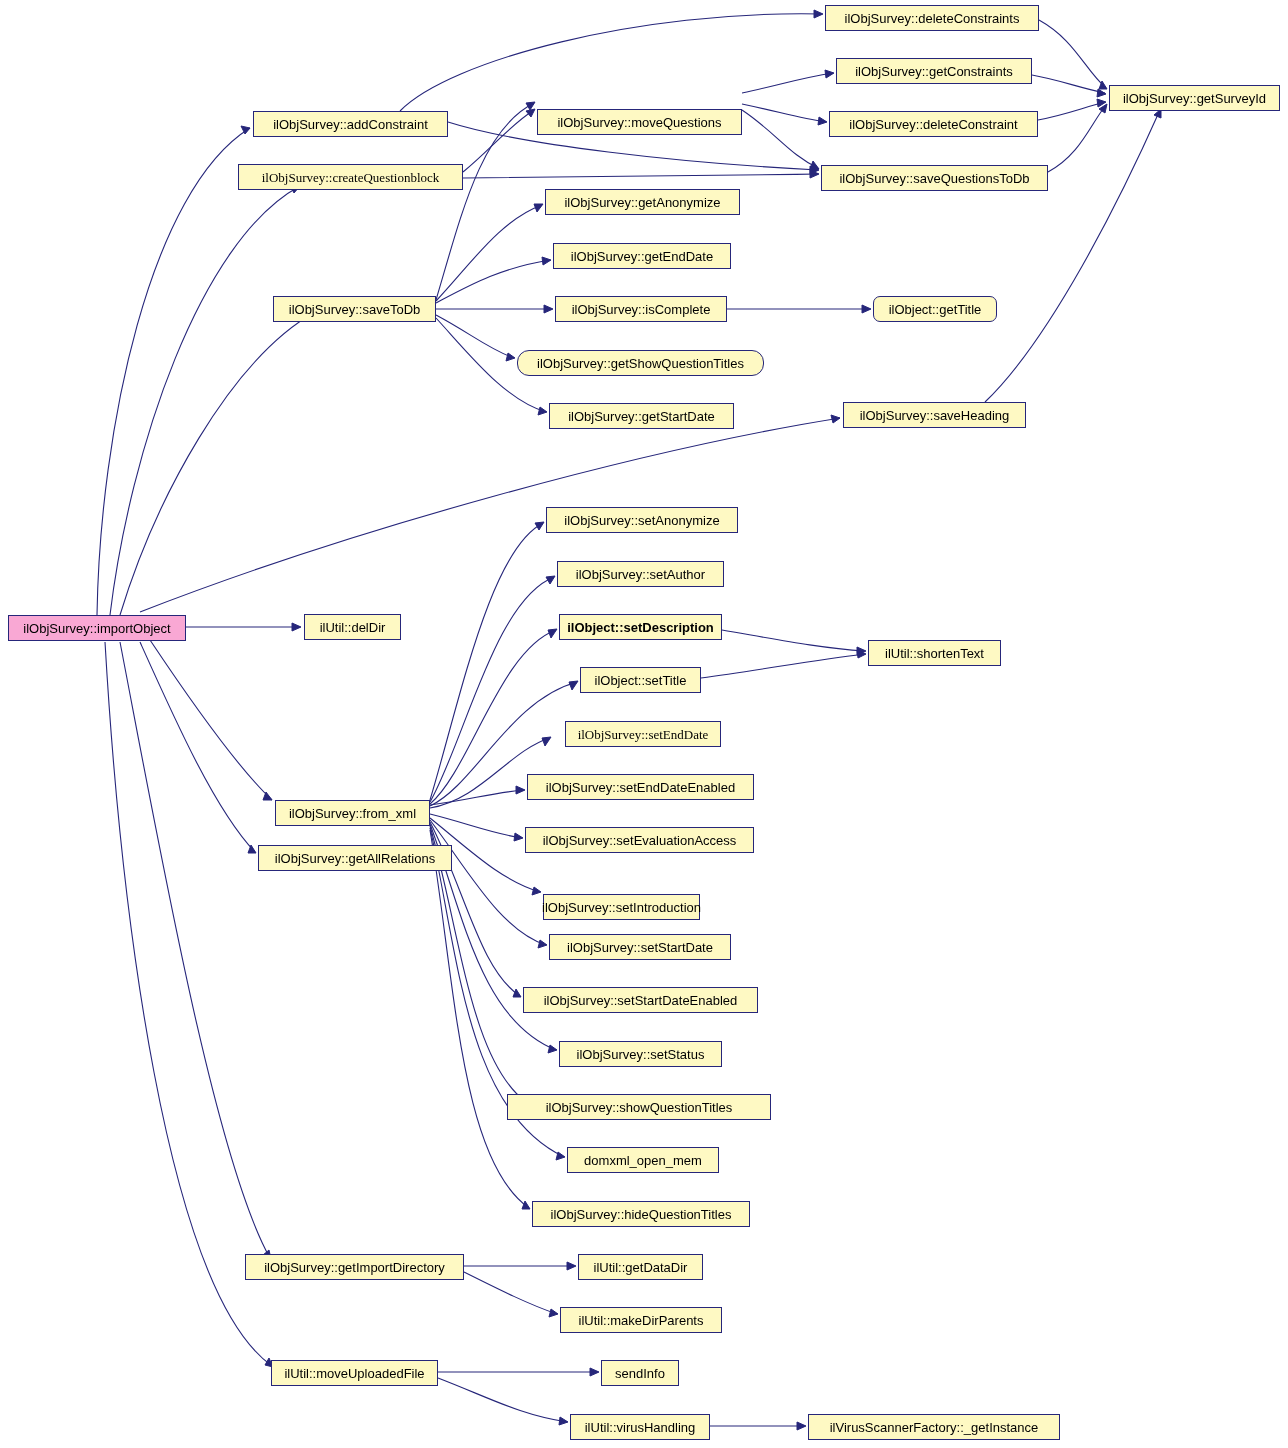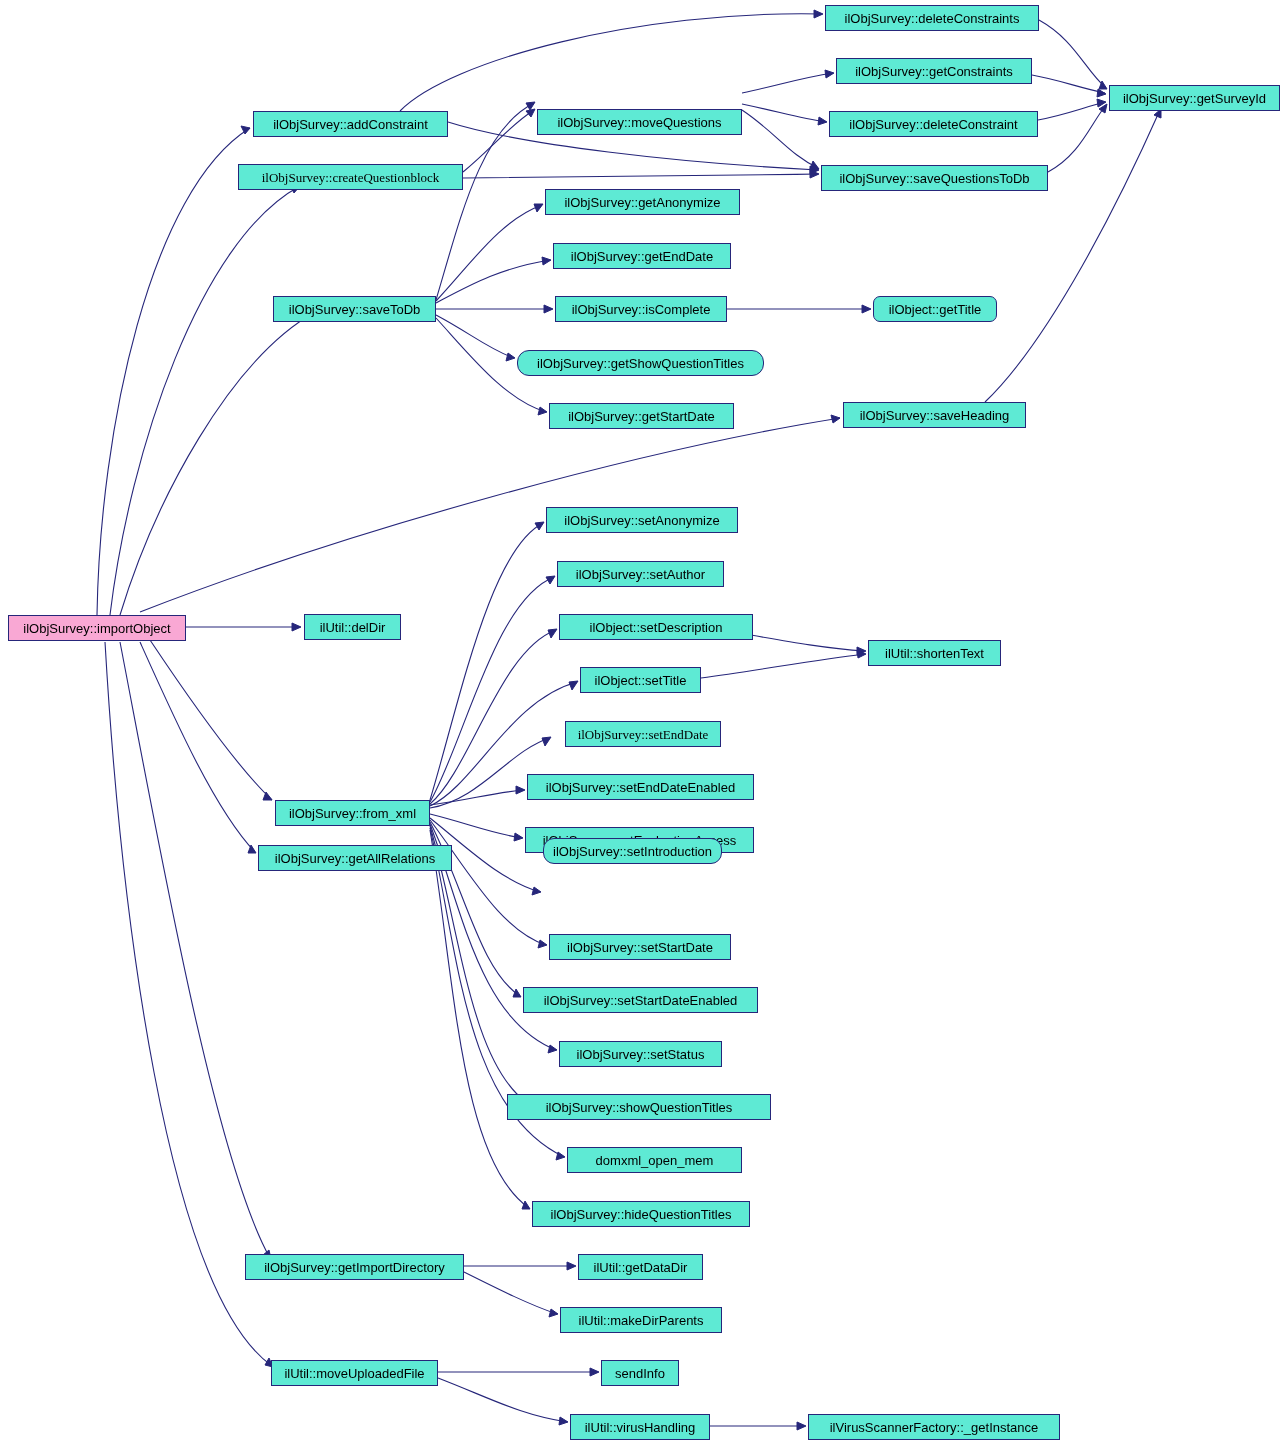--- a/index.html
+++ b/index.html
@@ -11,21 +11,21 @@
     position: relative;
     width: 1288px;
     height: 1448px;
     background: #ffffff;
     font-family: "Liberation Sans", sans-serif;
   }
   .node {
     position: absolute;
     box-sizing: border-box;
     border: 1px solid #26267a;
-    background: #5eead4;
+    background: #fef9c3;
     color: #000000;
     font-size: 13px;
     line-height: 1;
     display: flex;
     align-items: center;
     justify-content: center;
     white-space: nowrap;
     padding: 0 7px;
     height: 26px;
   }
@@ -217,33 +217,33 @@
       <div class="node" style="left: 545px; top: 189px; width: 195px;">ilObjSurvey::getAnonymize</div>
       <div class="node" style="left: 553px; top: 243px; width: 178px;">ilObjSurvey::getEndDate</div>
       <div class="node" style="left: 555px; top: 296px; width: 172px;">ilObjSurvey::isComplete</div>
       <div class="node" style="left: 873px; top: 296px; width: 124px; border-radius: 7px;">ilObject::getTitle</div>
       <div class="node" style="left: 517px; top: 350px; width: 247px; border-radius: 12px;">ilObjSurvey::getShowQuestionTitles</div>
       <div class="node" style="left: 549px; top: 403px; width: 185px;">ilObjSurvey::getStartDate</div>
       <div class="node" style="left: 843px; top: 402px; width: 183px;">ilObjSurvey::saveHeading</div>
       <div class="node" style="left: 304px; top: 614px; width: 97px;">ilUtil::delDir</div>
       <div class="node" style="left: 546px; top: 507px; width: 192px;">ilObjSurvey::setAnonymize</div>
       <div class="node" style="left: 557px; top: 561px; width: 167px;">ilObjSurvey::setAuthor</div>
-      <div class="node" style="left: 559px; top: 614px; width: 194px;">ilObject::setDescription</div>
+      <div class="node" style="left: 559px; top: 614px; width: 163px; font-weight: bold;">ilObject::setDescription</div>
       <div class="node" style="left: 580px; top: 667px; width: 121px;">ilObject::setTitle</div>
       <div class="node" style="left: 868px; top: 640px; width: 133px;">ilUtil::shortenText</div>
       <div class="node" style="left: 565px; top: 721px; width: 156px; font-family: Liberation Serif, serif;">ilObjSurvey::setEndDate</div>
       <div class="node" style="left: 527px; top: 774px; width: 227px;">ilObjSurvey::setEndDateEnabled</div>
       <div class="node" style="left: 525px; top: 827px; width: 229px;">ilObjSurvey::setEvaluationAccess</div>
       <div class="node" style="left: 275px; top: 800px; width: 155px;">ilObjSurvey::from_xml</div>
-      <div class="node" style="left: 543px; top: 838px; width: 179px; border-radius: 11px;">ilObjSurvey::setIntroduction</div>
+      <div class="node" style="left: 543px; top: 894px; width: 157px;">ilObjSurvey::setIntroduction</div>
       <div class="node" style="left: 549px; top: 934px; width: 182px;">ilObjSurvey::setStartDate</div>
       <div class="node" style="left: 523px; top: 987px; width: 235px;">ilObjSurvey::setStartDateEnabled</div>
       <div class="node" style="left: 559px; top: 1041px; width: 163px;">ilObjSurvey::setStatus</div>
       <div class="node" style="left: 507px; top: 1094px; width: 264px;">ilObjSurvey::showQuestionTitles</div>
-      <div class="node" style="left: 567px; top: 1147px; width: 175px;">domxml_open_mem</div>
+      <div class="node" style="left: 567px; top: 1147px; width: 152px;">domxml_open_mem</div>
       <div class="node" style="left: 532px; top: 1201px; width: 218px;">ilObjSurvey::hideQuestionTitles</div>
       <div class="node" style="left: 258px; top: 845px; width: 194px;">ilObjSurvey::getAllRelations</div>
       <div class="node" style="left: 245px; top: 1254px; width: 219px;">ilObjSurvey::getImportDirectory</div>
       <div class="node" style="left: 578px; top: 1254px; width: 125px;">ilUtil::getDataDir</div>
       <div class="node" style="left: 560px; top: 1307px; width: 162px;">ilUtil::makeDirParents</div>
       <div class="node" style="left: 271px; top: 1360px; width: 167px;">ilUtil::moveUploadedFile</div>
       <div class="node" style="left: 601px; top: 1360px; width: 78px;">sendInfo</div>
       <div class="node" style="left: 570px; top: 1414px; width: 140px;">ilUtil::virusHandling</div>
       <div class="node" style="left: 808px; top: 1414px; width: 252px;">ilVirusScannerFactory::_getInstance</div>
     </div>

